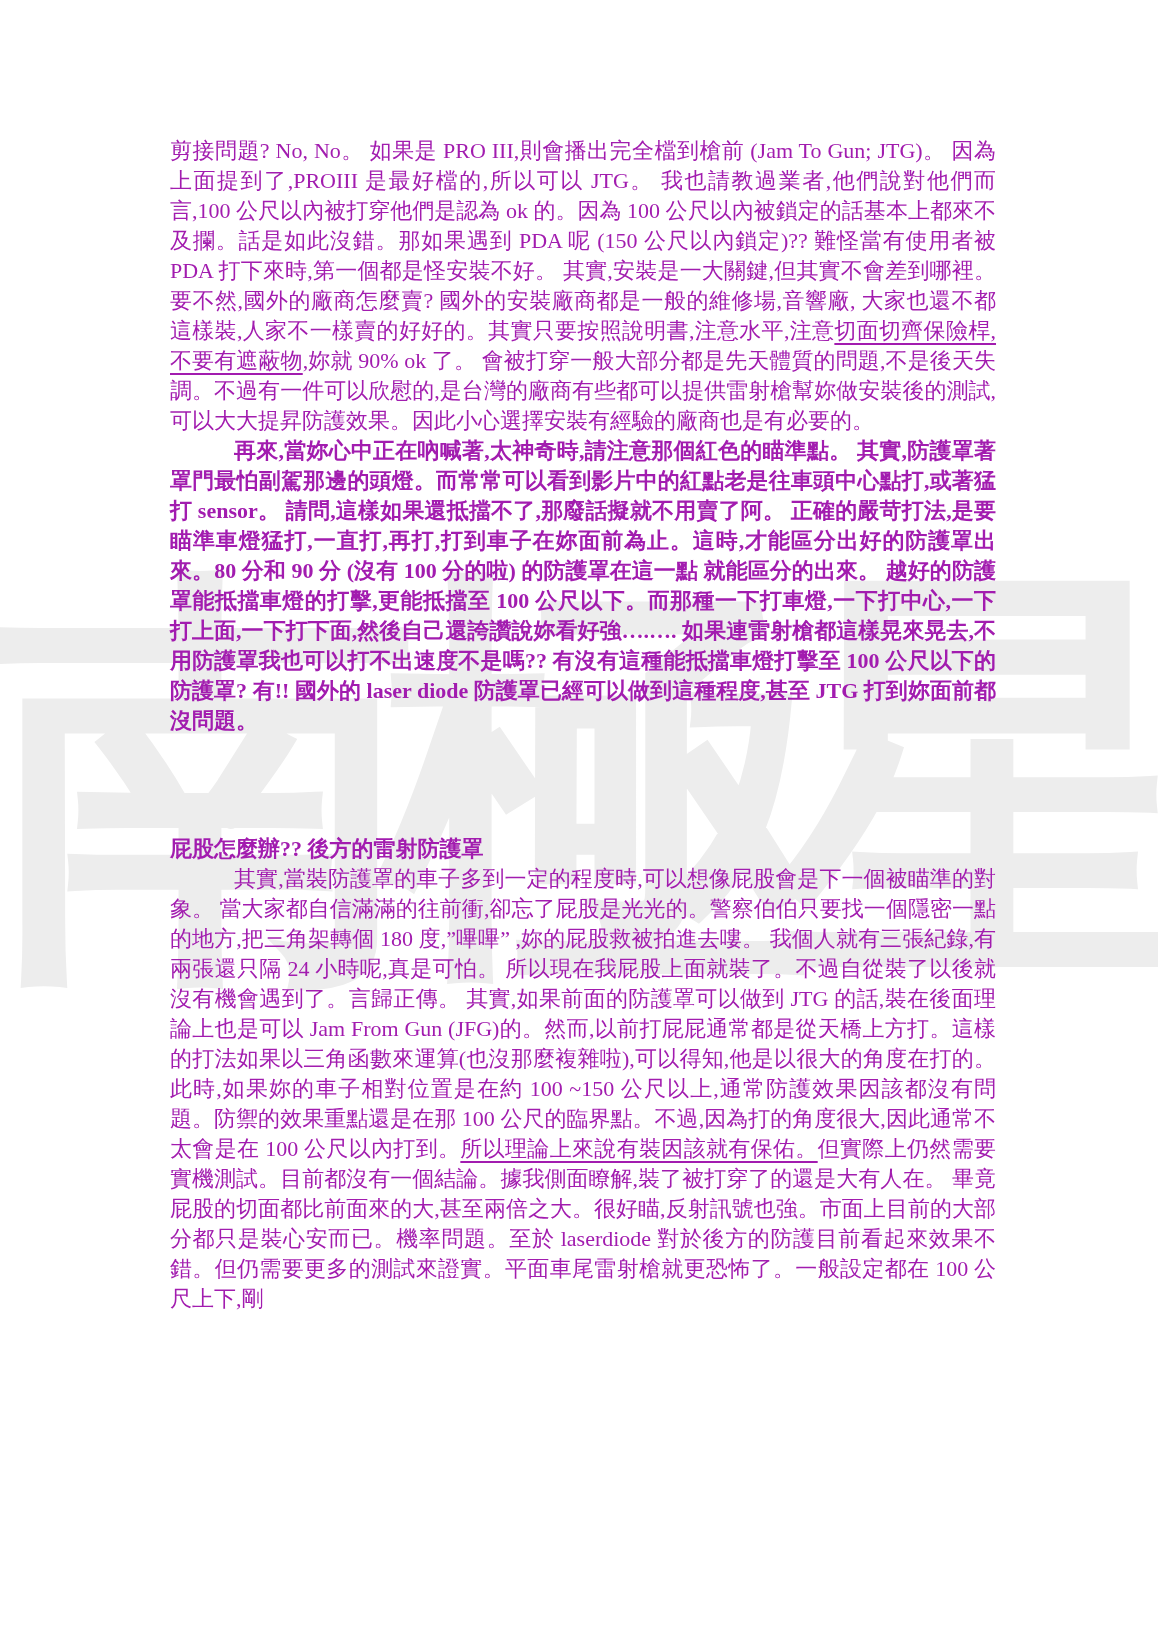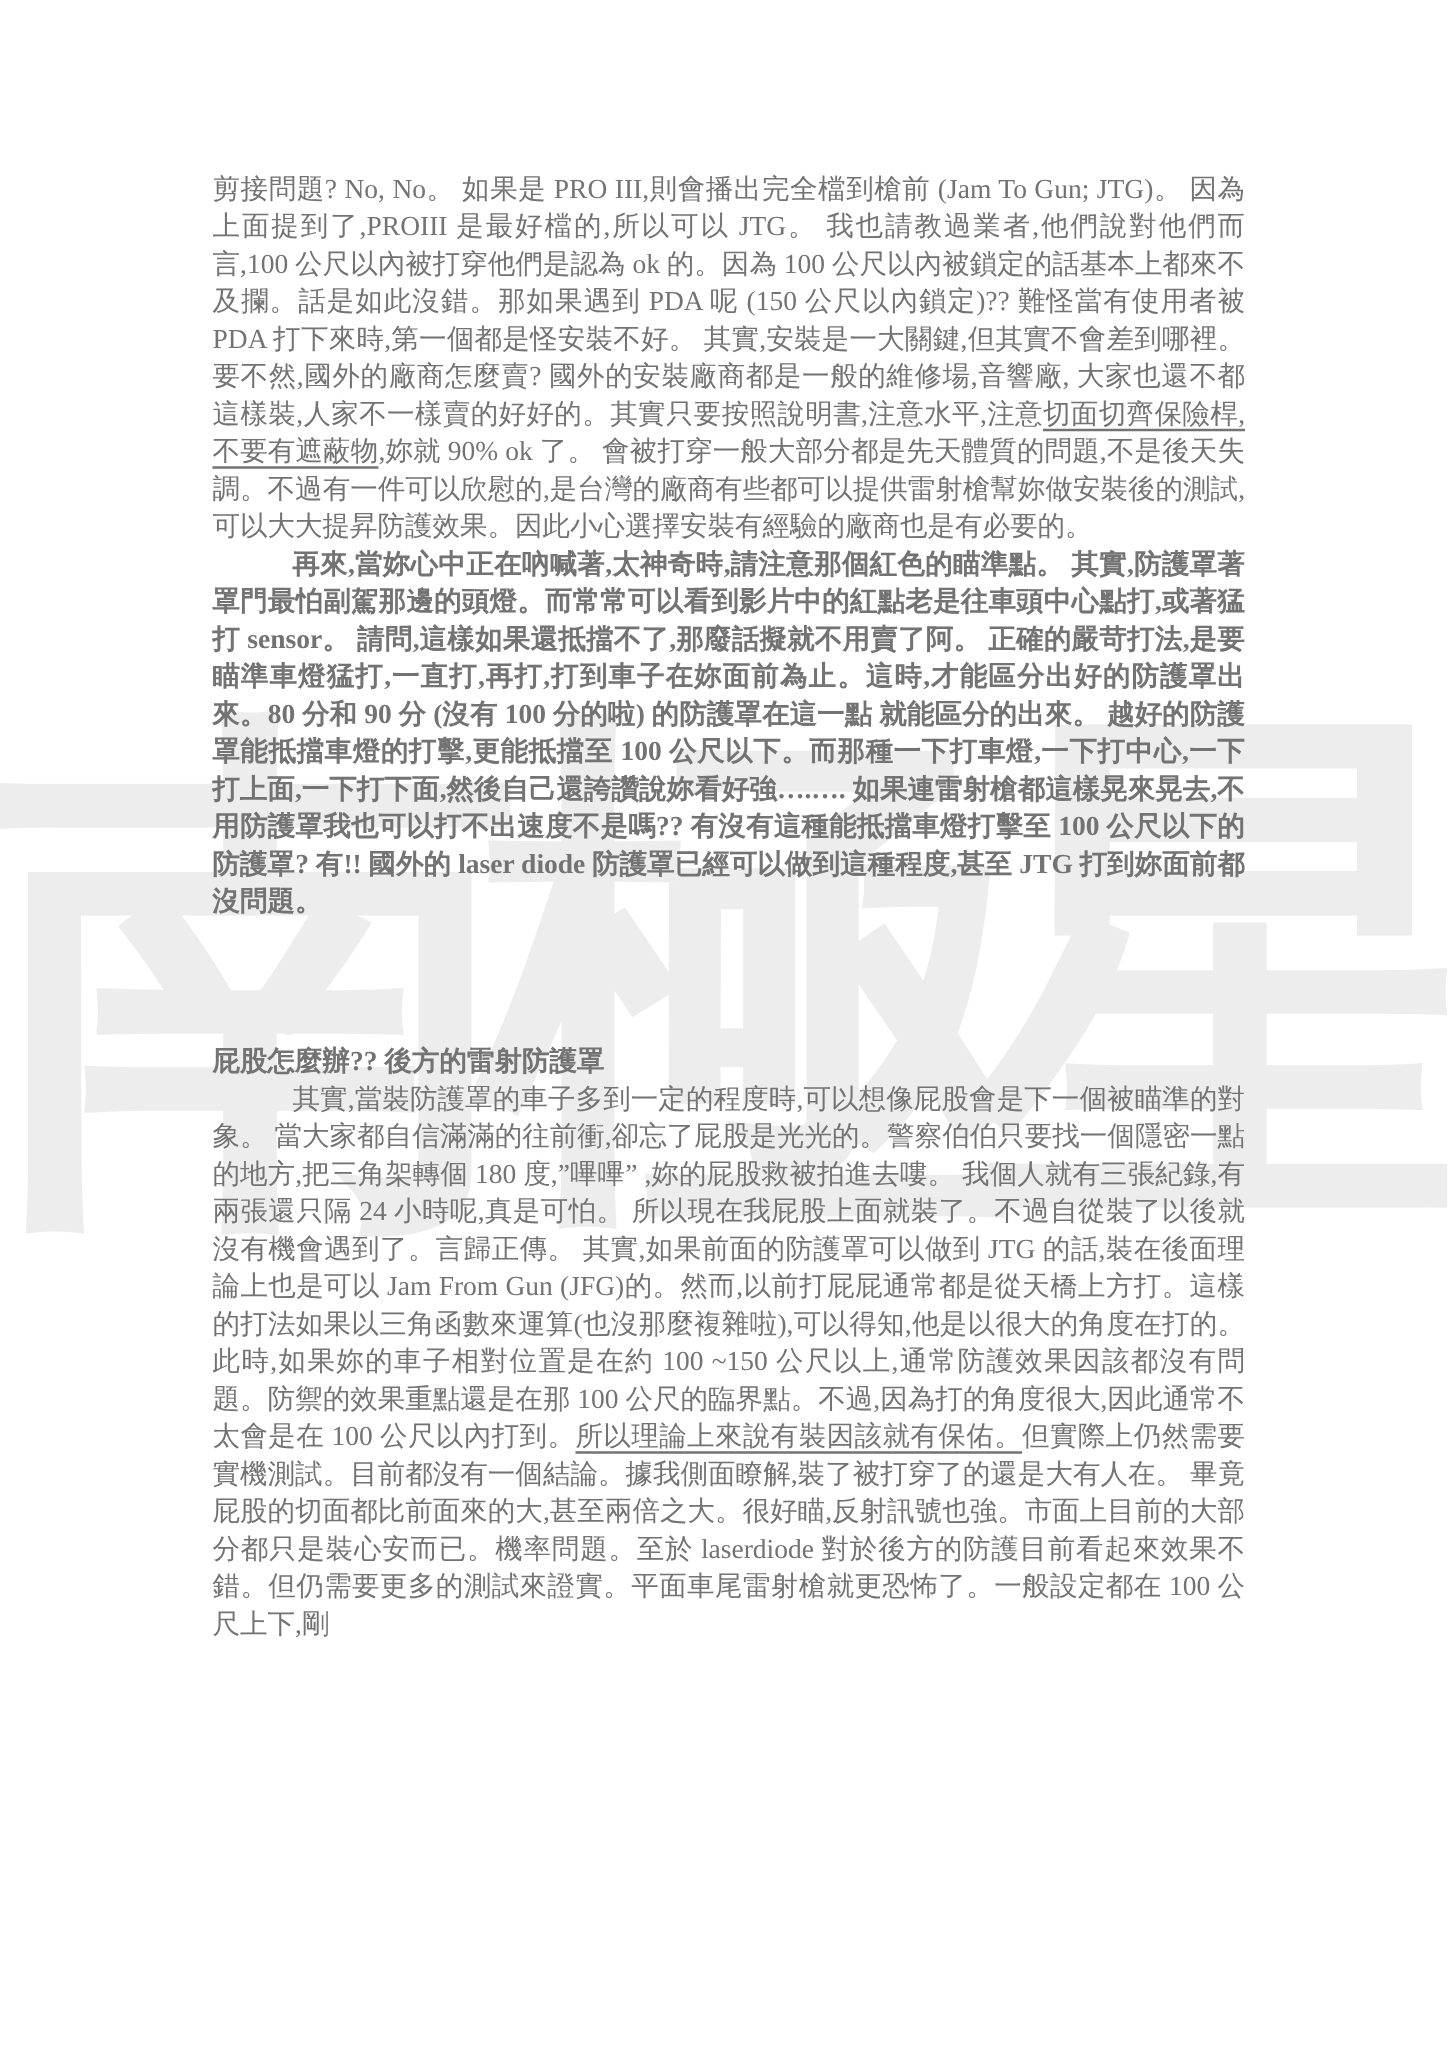--- a/index.html
+++ b/index.html
@@ -28,21 +28,21 @@
     white-space: nowrap;
     z-index: 0;
     user-select: none;
   }
   .content {
     position: absolute;
     top: 136px;
     left: 170px;
     width: 826px;
     z-index: 1;
-    color: #737373;
+    color: #a21caf;
     font-size: 22px;
     line-height: 30px;
     text-align: justify;
   }
   .content p {
     margin: 0;
   }
   .para-2 { margin-top: 30px; text-indent: 64px; font-weight: bold; }
   .para-3 { margin-top: 35px; text-indent: 64px; }
   .section-heading {

